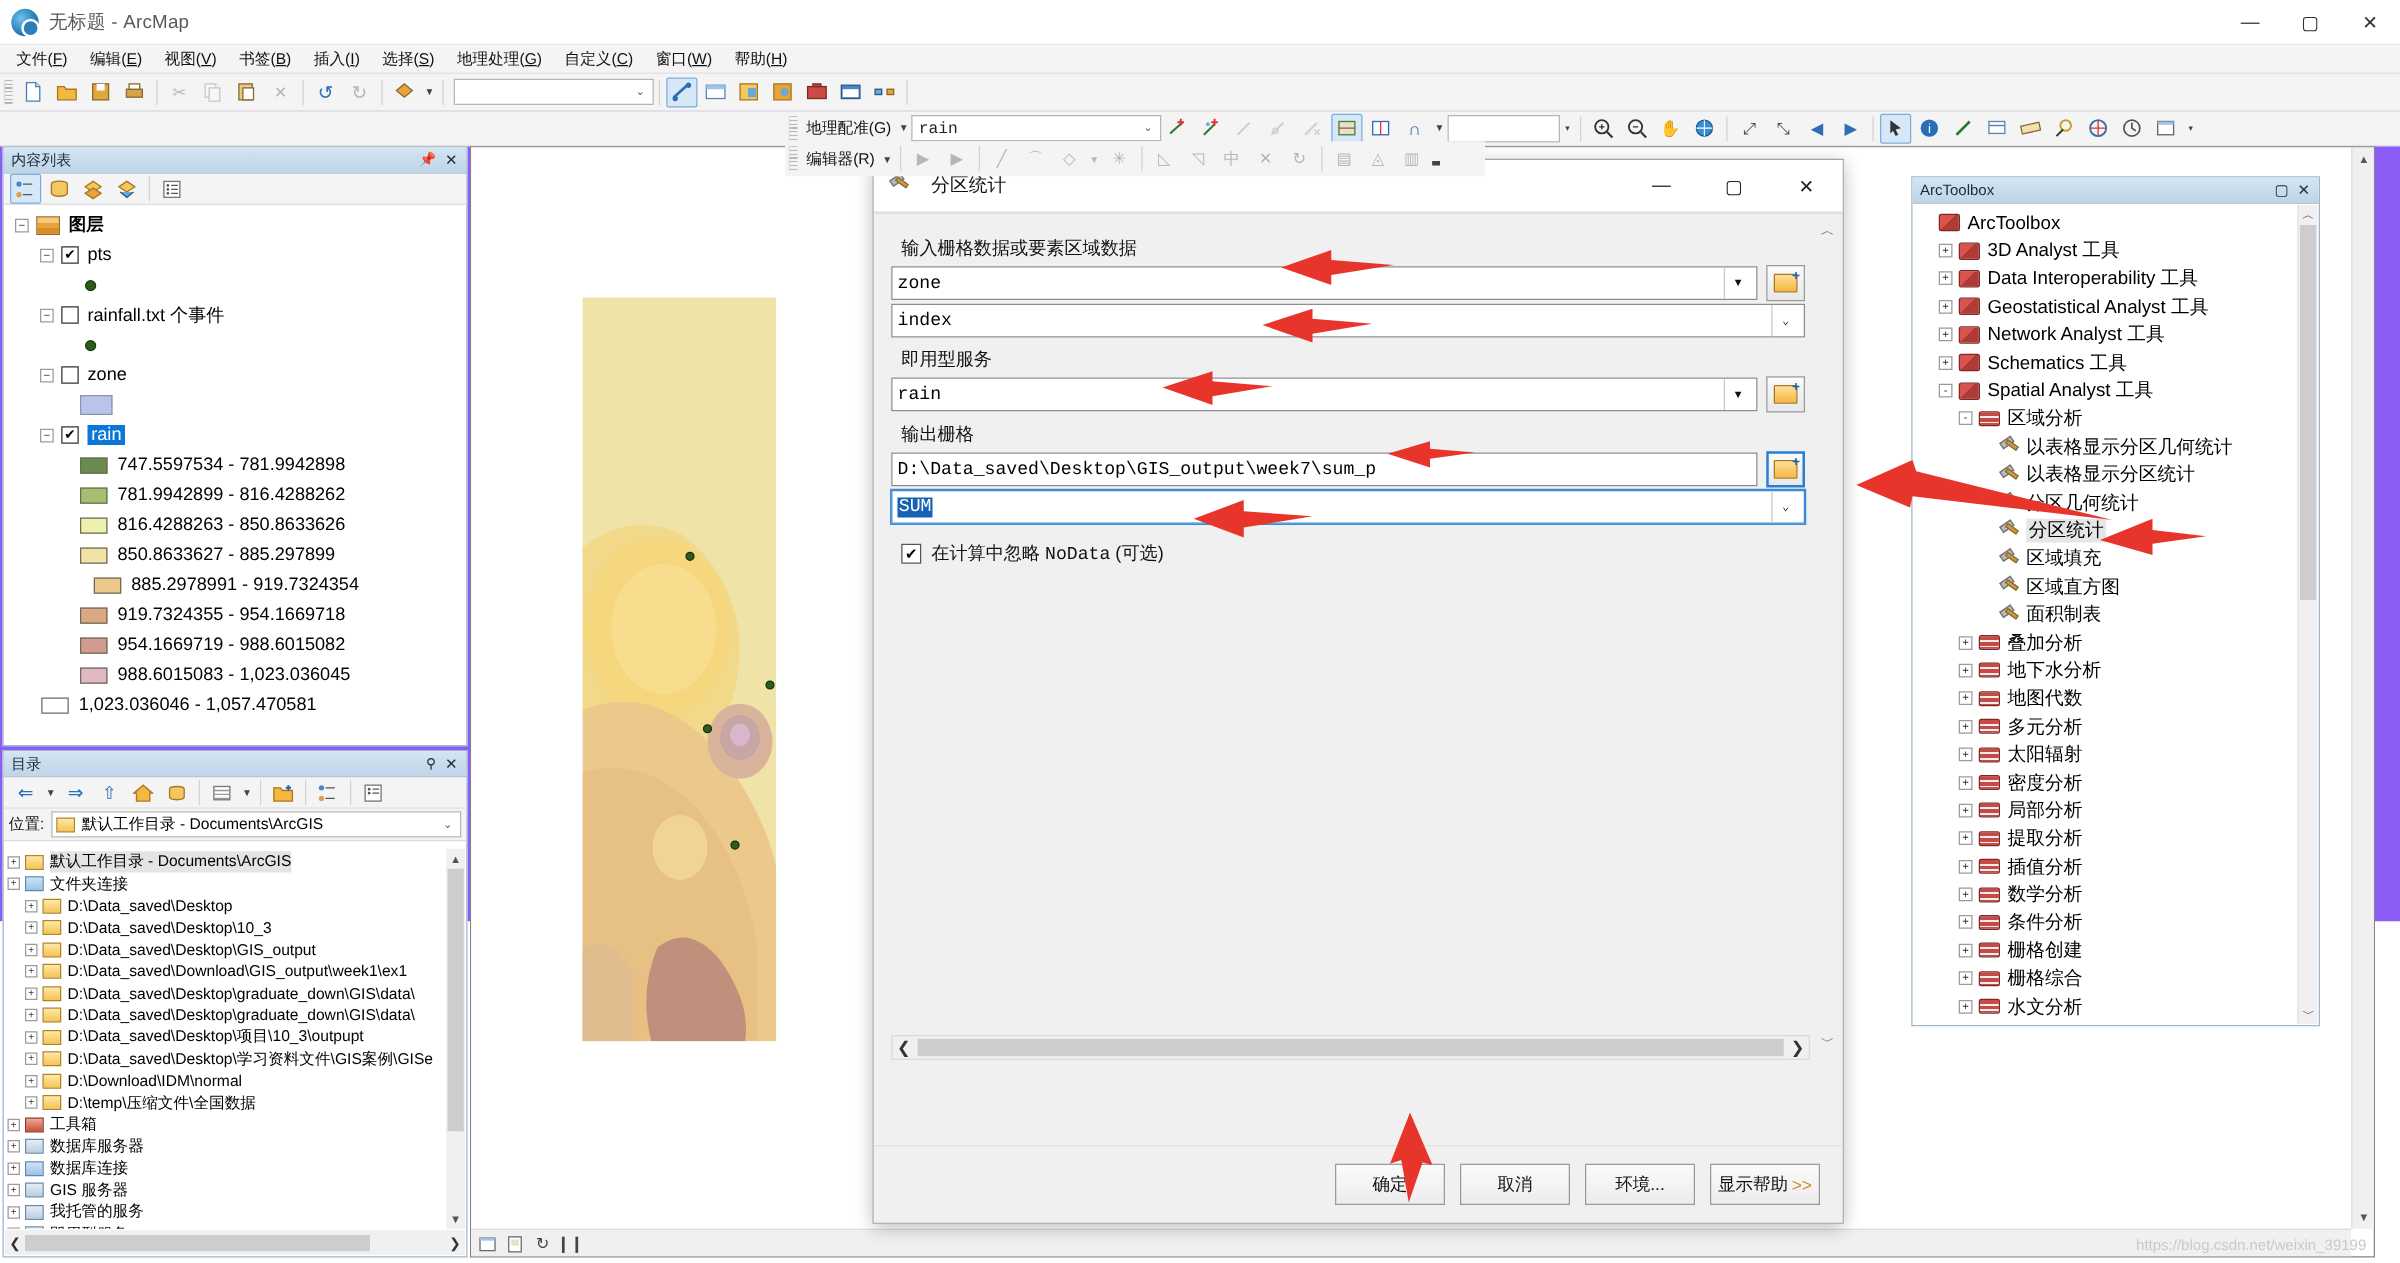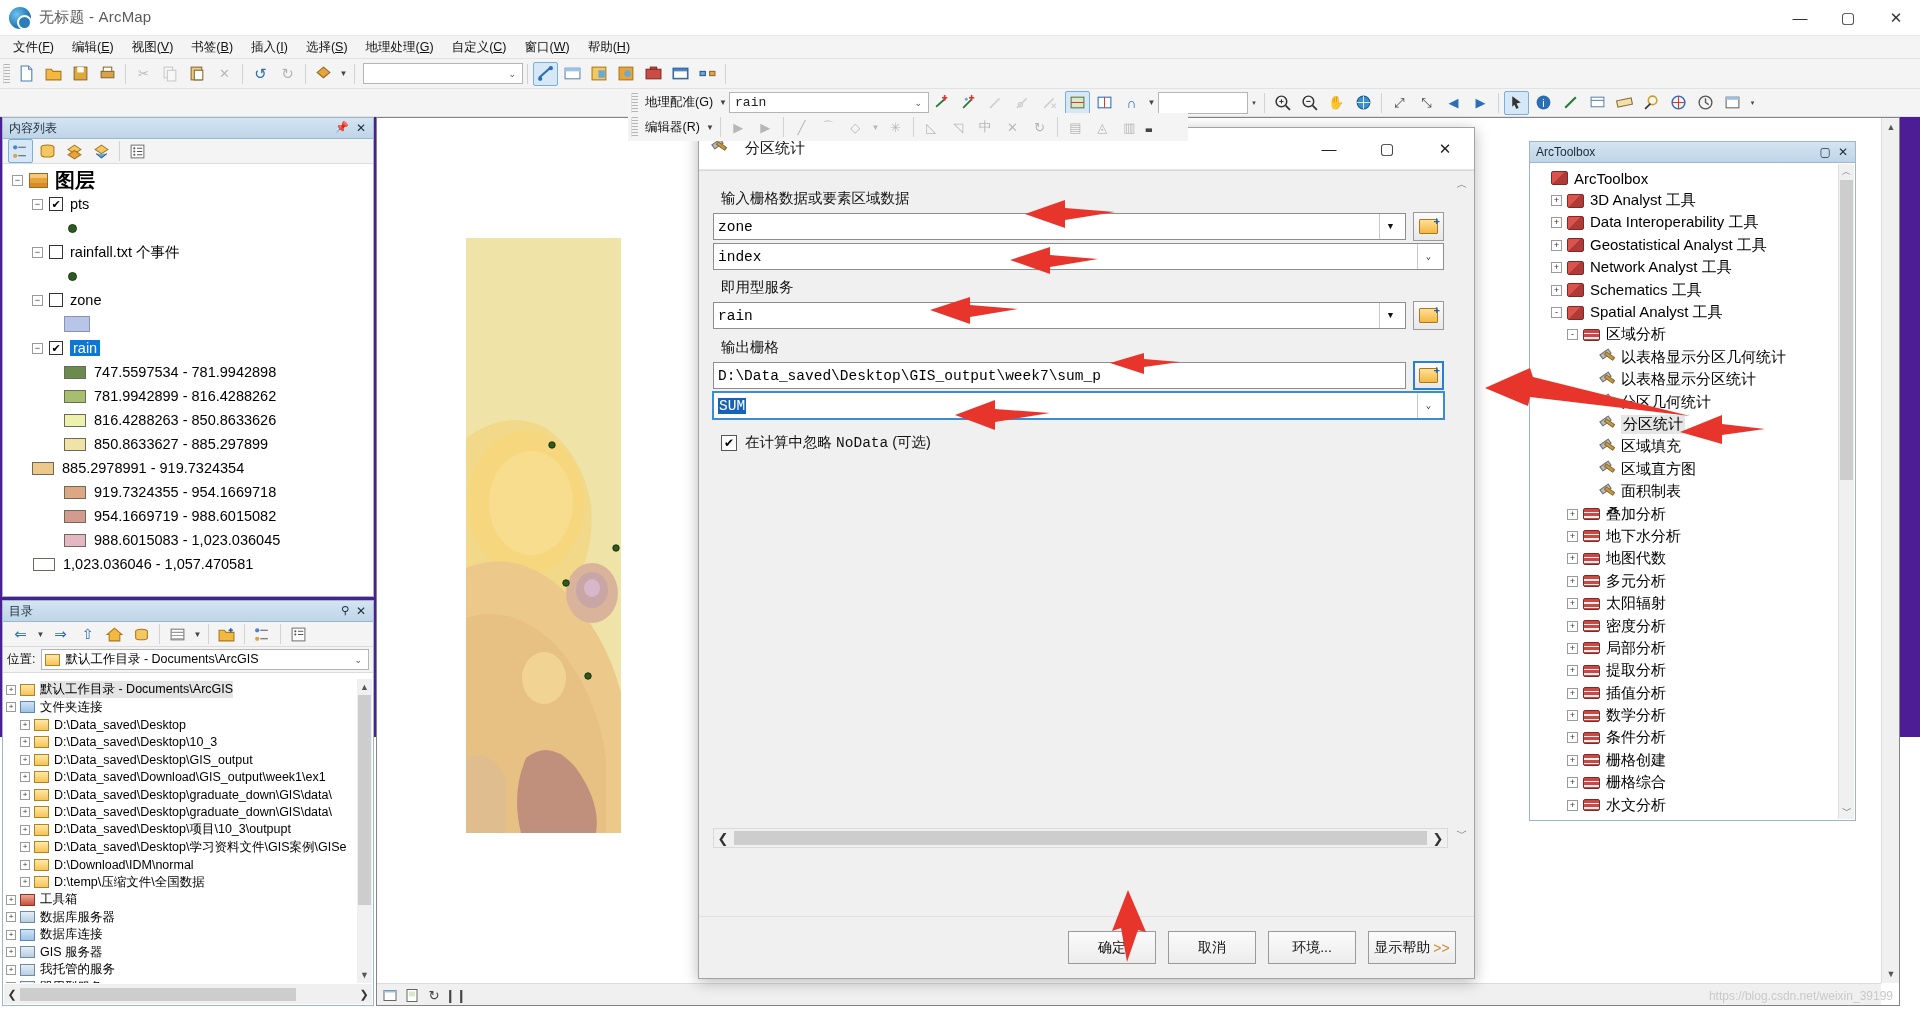--- a/index.html
+++ b/index.html
@@ -5,21 +5,21 @@
   * { box-sizing: border-box; }
   html, body {
     margin: 0; padding: 0;
     width: 1920px; height: 1010px;
     overflow: hidden;
     font-family: "Liberation Sans", "DejaVu Sans", sans-serif;
     font-size: 13px;
     background: #ffffff;
     -webkit-font-smoothing: antialiased;
   }
-  #app { position: relative; width: 1920px; height: 737px; background:#4c1d95; }
+  #app { position: relative; width: 1920px; height: 737px; background:#8b5cf6; }
 
   
   .titlebar {
     position:absolute; left:0; top:0; width:1920px; height:36px;
     background:#ffffff; display:flex; align-items:center;
     border-bottom:1px solid #e8e8e8;
   }
   .tb-icon {
     width:22px;height:22px;margin-left:9px;margin-right:8px;
     border-radius:50%;
@@ -521,21 +521,21 @@
             <circle cx="5" cy="8" r="1" fill="#555"></circle>
             <circle cx="5" cy="11" r="1" fill="#555"></circle>
             <path d="M7.5 5h5M7.5 8h5M7.5 11h5" stroke="#555"></path>
           </svg>
     </div>
   </div>
   <div class="tree" id="toc-tree">
         <div class="tnode" style="padding-left: 8px;">
           <span class="exp">−</span>
           <span class="layers-ico"></span>
-          <b style="font-size:20px;">图层</b>
+          <b style="font-size:14px;">图层</b>
         </div>
         <div class="tnode" style="padding-left: 28px;">
           <span class="exp">−</span>
           <span class="cbx">✔</span>
           <span>pts</span>
         </div>
         <div class="tnode" style="padding-left: 64px;">
           <span class="dot"></span>
         </div>
         <div class="tnode" style="padding-left: 28px;">
@@ -568,21 +568,21 @@
           <span>781.9942899 - 816.4288262</span>
         </div>
         <div class="tnode" style="padding-left: 60px;">
           <span class="swatch" style="background:#eef0b0;"></span>
           <span>816.4288263 - 850.8633626</span>
         </div>
         <div class="tnode" style="padding-left: 60px;">
           <span class="swatch" style="background:#f0e3a8;"></span>
           <span>850.8633627 - 885.297899</span>
         </div>
-        <div class="tnode" style="padding-left: 28px;">
+        <div class="tnode" style="padding-left: 71px;">
           <span class="swatch" style="background:#ecc98a;"></span>
           <span>885.2978991 - 919.7324354</span>
         </div>
         <div class="tnode" style="padding-left: 60px;">
           <span class="swatch" style="background:#dba883;"></span>
           <span>919.7324355 - 954.1669718</span>
         </div>
         <div class="tnode" style="padding-left: 60px;">
           <span class="swatch" style="background:#d39a8f;"></span>
           <span>954.1669719 - 988.6015082</span>

